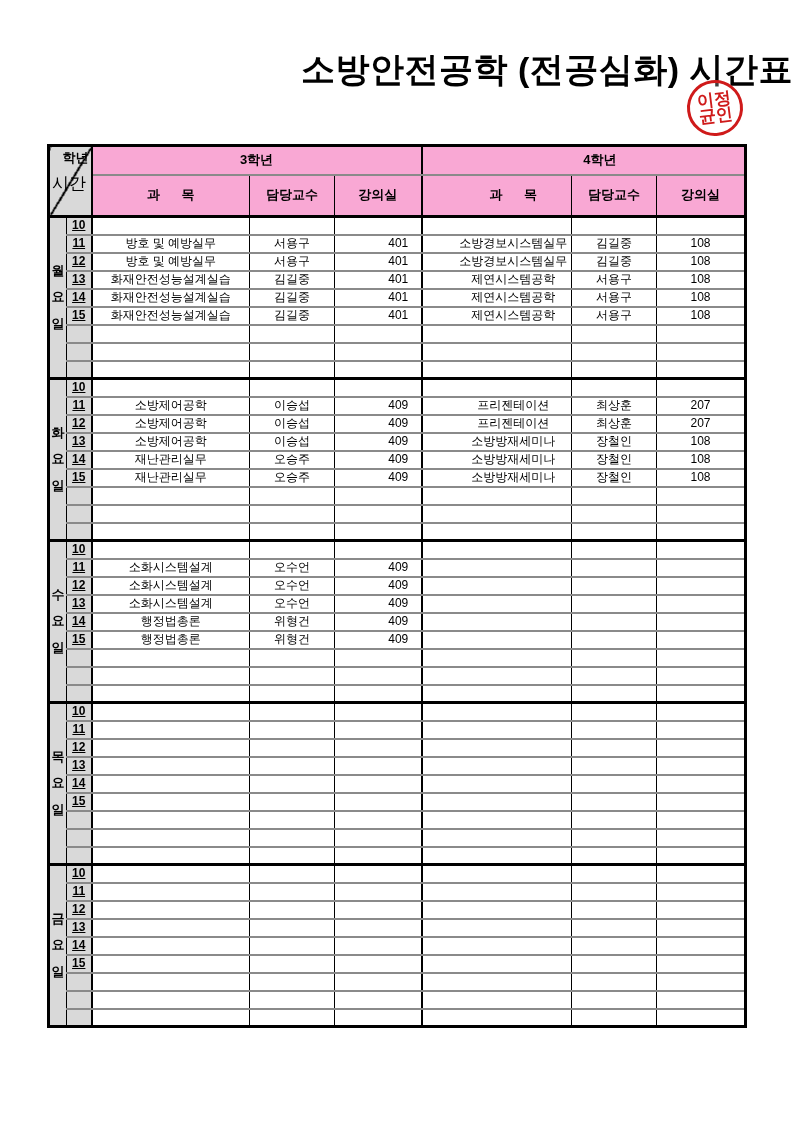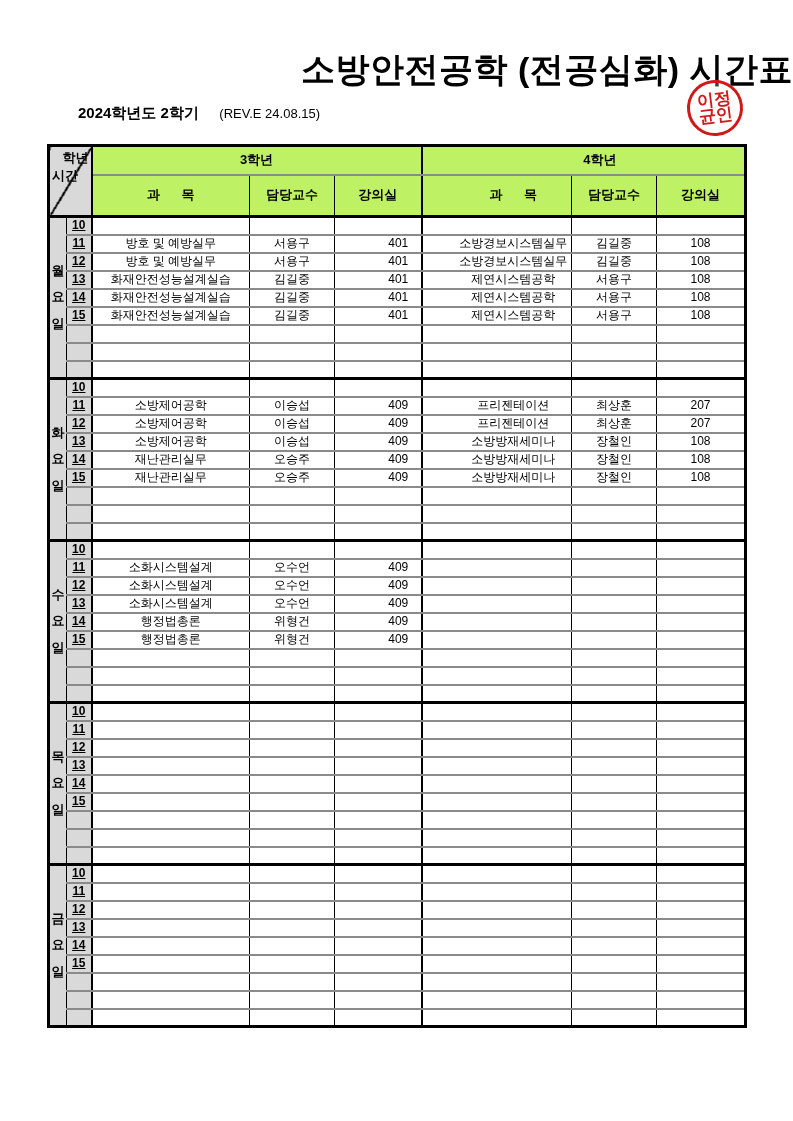--- a/index.html
+++ b/index.html
@@ -59,37 +59,37 @@
   tbody.day-block { border-top:3px solid #000; }
 
   th, td {
     padding:0; overflow:hidden;
     border-left:1px solid #000; border-right:1px solid #000;
     border-top:2px solid #8a8a8a; border-bottom:2px solid #8a8a8a;
     text-align:center; vertical-align:middle;
     font-size:12px; line-height:1.1;
     white-space:nowrap;
   }
-  thead th { background:#bef264; font-size:13px; font-weight:bold; }
+  thead th { background:#f9a8d4; font-size:13px; font-weight:bold; }
   thead tr.hr1 { height:29px; }
   thead tr.hr2 { height:42px; }
   th.subject-h { white-space:pre; }
 
   
   th.corner {
     position:relative; padding:0;
     background:
       linear-gradient(to bottom right,
         transparent calc(50% - 1px), #000 calc(50% - 1px),
         #000 calc(50% + 1px), transparent calc(50% + 1px)),
       #d9d9d9;
     border-right:2px solid #000;
   }
   .corner-top    { position:absolute; top:4px;  right:2px; font-size:13px; font-weight:bold; }
-  .corner-bottom { position:absolute; top:22px; left:2px;  font-size:13px; font-weight:bold; }
+  .corner-bottom { position:absolute; top:28px; left:2px;  font-size:17px; font-weight:normal; }
 
   tbody tr { height:18px; }
   td.c-time { background:#d9d9d9; font-weight:bold; border-right:2px solid #000;text-decoration:underline; }
   td.c-room3 { border-right:2px solid #000;padding-left:41px; }
   td.day-cell {
     background:#d9d9d9; border-right:1px solid #000;
     font-size:13px; font-weight:bold;
   }
   .day-inner {
     display:flex; flex-direction:column;
@@ -100,24 +100,20 @@
   th.y4-divider, td.y4-divider { border-left:2px solid #000;padding-left:33px; }
 </style>
 </head>
 <body>
 
 <div class="page">
 
   <h1 class="title">소방안전공학 (전공심화) 시간표</h1>
 
   <div class="meta-row">
-    <div class="meta-left">
-      <span class="semester">2024학년도 2학기</span>
-      <span class="revision">(REV.E  24.08.15)</span>
-    </div>
   </div>
 
   <div class="seal">
     <div class="seal-grid" id="seal-grid">
         <span>이</span>
         <span>정</span>
         <span>균</span>
         <span>인</span>
       </div>
   </div>

